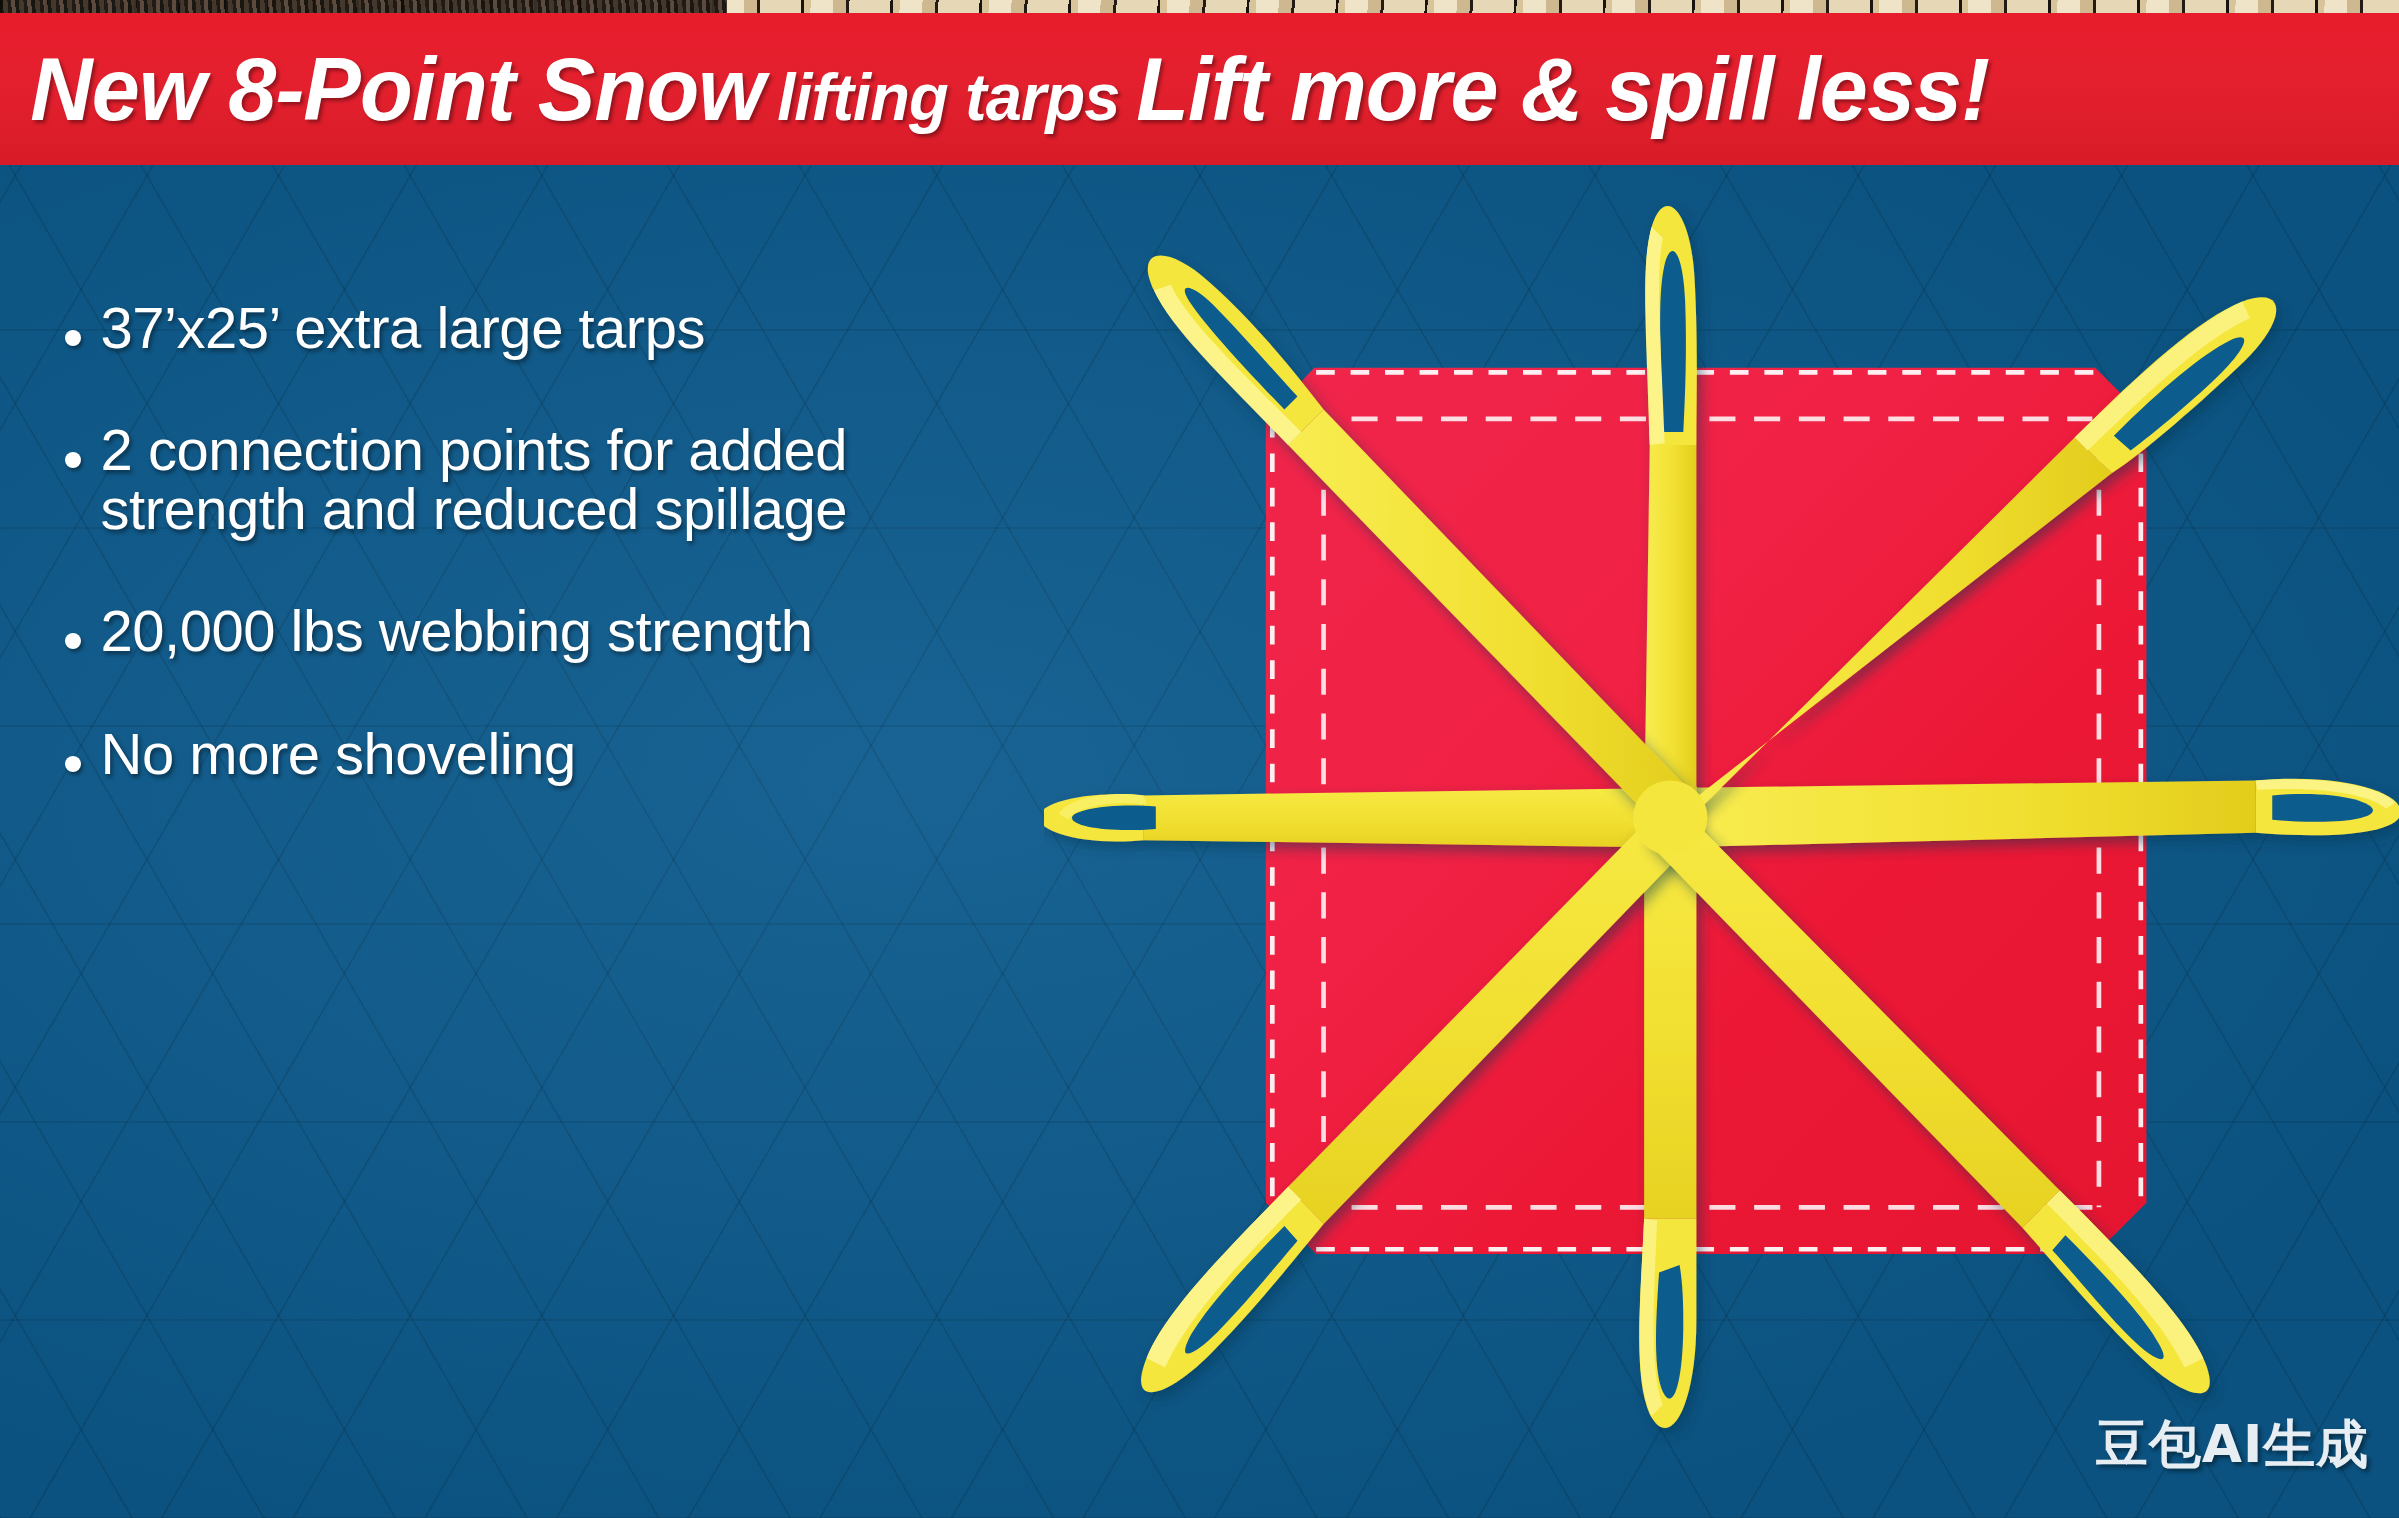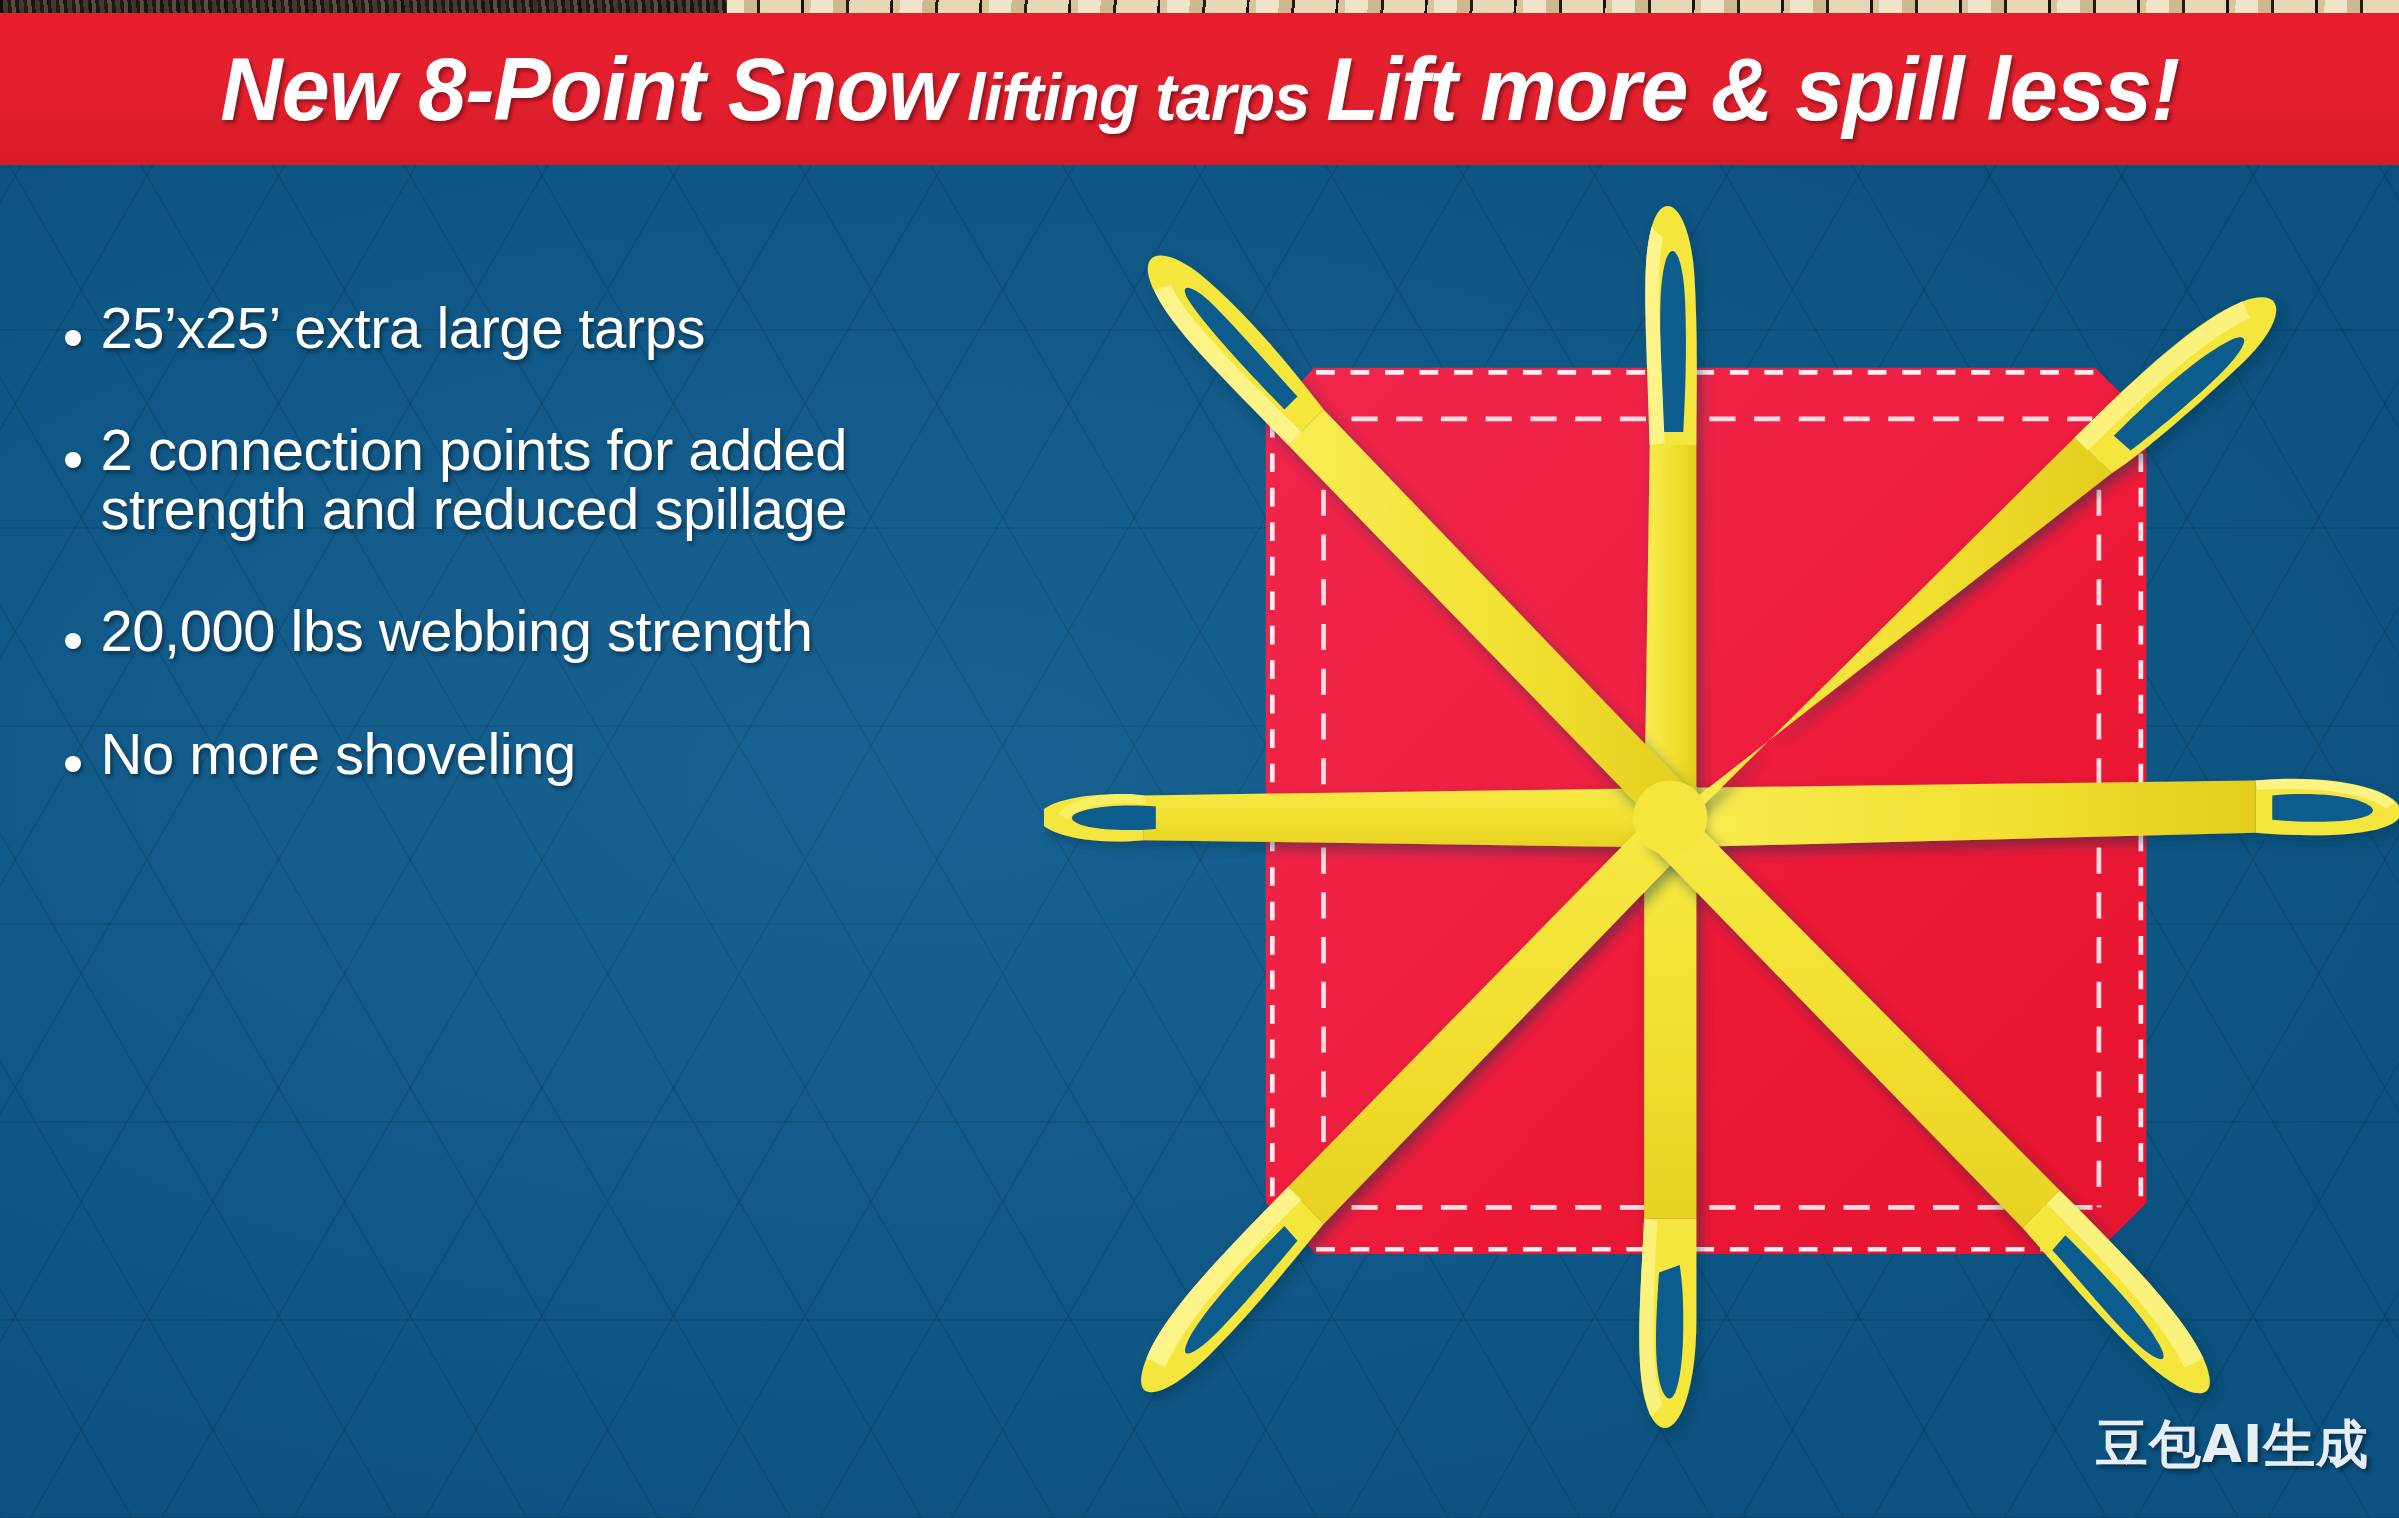--- a/index.html
+++ b/index.html
@@ -48,21 +48,20 @@
   }
 
   
   .banner {
     position: absolute;
     left: 0; top: 13px;
     width: 2400px; height: 152px;
     background: linear-gradient(180deg,#e81d2c 0%, #e4202e 45%, #d81b28 100%);
     display: flex;
     align-items: center;
-    justify-content: center;
     overflow: hidden;
   }
   .banner-text {
     white-space: nowrap;
     font-style: italic;
     color: #ffffff;
     letter-spacing: -0.9px;
     text-shadow: 2.8px 2.8px 3.7px rgba(0,0,0,.35);
     line-height: 1;
     transform: scaleX(.97);
@@ -154,21 +153,21 @@
       <span class="bt-a">New 8-Point Snow</span><span class="bt-b">lifting tarps</span><span class="bt-c">Lift more &amp; spill less!</span>
     </div>
   </div>
 
   <div class="body-bg"></div>
 
   <div class="bullets">
 
     <div class="bullet">
       <span class="dot"></span>
-      <span class="btext">25’x25’ extra large tarps</span>
+      <span class="btext">37’x25’ extra large tarps</span>
     </div>
 
     <div class="bullet">
       <span class="dot"></span>
       <span class="btext">2 connection points for added
 strength and reduced spillage</span>
     </div>
 
 
     <div class="bullet">

